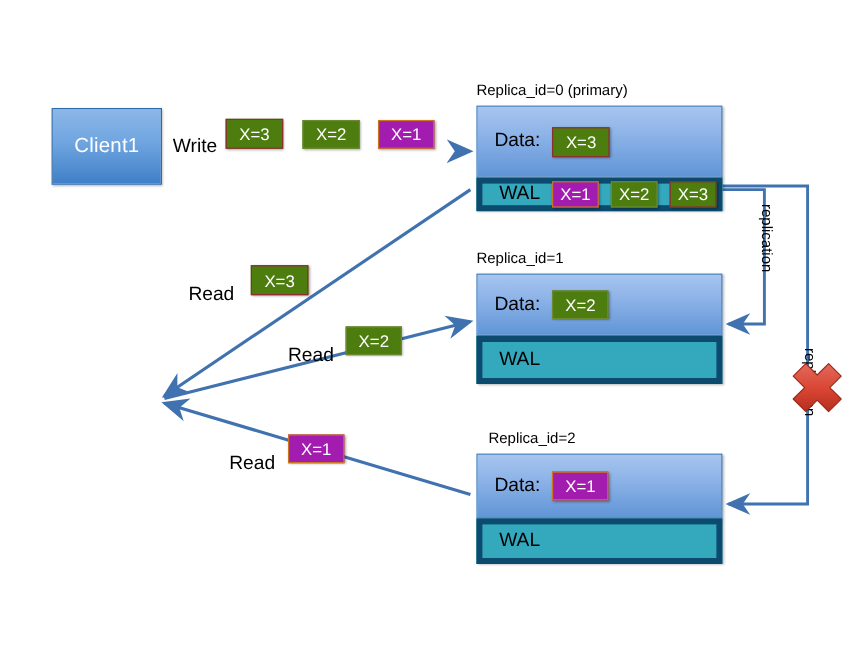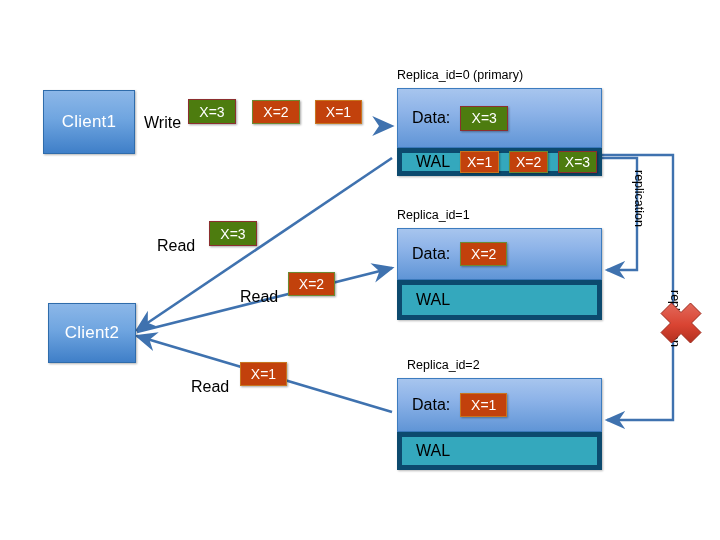--- a/index.html
+++ b/index.html
@@ -58,22 +58,22 @@
   
   .chip{
     display:inline-flex;align-items:center;justify-content:center;
     color:#ffffff;
     font-size:14px;
     box-sizing:border-box;
     box-shadow:1px 1px 2px rgba(0,0,0,0.35);
     white-space:nowrap;
   }
   .chip-red{background:#4d7c0f;border:1px solid #8c2f2f;}
-  .chip-green{background:#c2410c;border:1px solid #6d8a33;}
-  .chip-orange{background:#c2410c;border:1px solid #c8761f;}
+  .chip-green{background:#4d7c0f;border:1px solid #6d8a33;}
+  .chip-orange{background:#a21caf;border:1px solid #c8761f;}
 
   .chip-free{position:absolute;}
   .chip-inline{margin-left:10px;}
 
   
   .edge-label{
     position:absolute;
     font-size:16px;
     color:#000000;
     white-space:nowrap;
@@ -117,23 +117,20 @@
 
     <path d="M602,158 L637,158 L637,270 L607,270" stroke="#3f72af" stroke-width="2.4" fill="none" marker-end="url(#ah)"></path>
 
     <path d="M602,155 L673,155 L673,420 L607,420" stroke="#3f72af" stroke-width="2.4" fill="none" marker-end="url(#ah)"></path>
   </svg>
 
   <div class="client-node" style="left:43px;top:90px;width:90px;height:62px;">
     <span>Client1</span>
   </div>
 
-  <div class="client-node" style="left:48px;top:303px;width:86px;height:58px;">
-    <span>Client2</span>
-  </div>
 
   <span class="edge-label" style="left:144px;top:102px;">Write</span>
 
   <span class="chip chip-red chip-free" style="left:188px;top:99px;width:48px;height:25px;">X=3</span>
   <span class="chip chip-green chip-free" style="left:252px;top:100px;width:48px;height:24px;">X=2</span>
   <span class="chip chip-orange chip-free" style="left:315px;top:100px;width:47px;height:24px;">X=1</span>
 
   <span class="edge-label" style="left:157px;top:225px;">Read</span>
   <span class="chip chip-red chip-free" style="left:209px;top:221px;width:48px;height:25px;">X=3</span>
 

